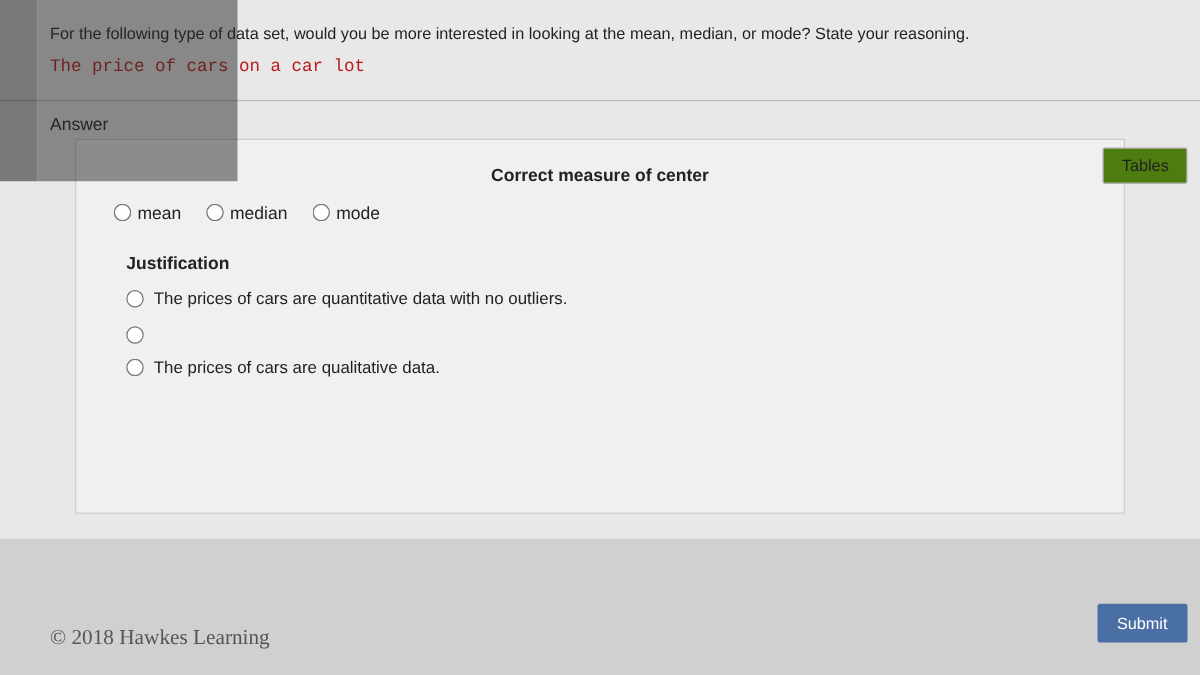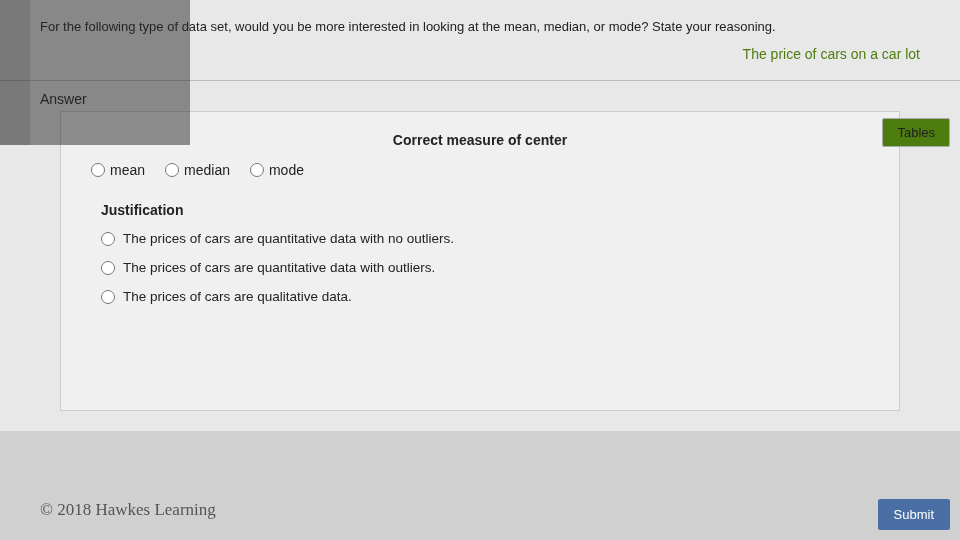--- a/index.html
+++ b/index.html
@@ -29,23 +29,24 @@
 
     .question-text {
       font-size: 13px;
       color: #222;
       text-align: left;
       line-height: 1.4;
     }
 
     .question-subtitle {
       font-size: 14px;
-      color: #4d7c0f;
-      text-align: right;
+      color: #b91c1c;
+      text-align: left;
       margin-top: 10px;
+      font-family: Liberation Mono, monospace;
     }
 
     
     .tables-button {
       position: absolute;
       top: 118px;
       right: 10px;
       background: #4d7c0f;
       border: 1px solid #aaa;
       padding: 6px 14px;
@@ -143,21 +144,21 @@
       margin-top: 2px;
       width: 14px;
       height: 14px;
       cursor: pointer;
       flex-shrink: 0;
     }
 
     
     .submit-button {
       position: absolute;
-      bottom: 10px;
+      bottom: 26px;
       right: 10px;
       background: #4a6fa5;
       color: white;
       border: none;
       padding: 8px 16px;
       font-size: 13px;
       cursor: pointer;
       border-radius: 2px;
     }
 
@@ -229,21 +230,20 @@
 
       <div class="justification-title">Justification</div>
 
       <div class="justification-options">
         <label class="just-option">
           <input type="radio" name="justification" value="0" style="">
           <span>The prices of cars are quantitative data with no outliers.</span>
         </label>
         <label class="just-option">
           <input type="radio" name="justification" value="1" style="">
-          <span>The prices of cars are quantitative data with outliers.</span>
         </label>
         <label class="just-option">
           <input type="radio" name="justification" value="2" style="">
           <span>The prices of cars are qualitative data.</span>
         </label>
       </div>
 
     </div>
   </div>
 

